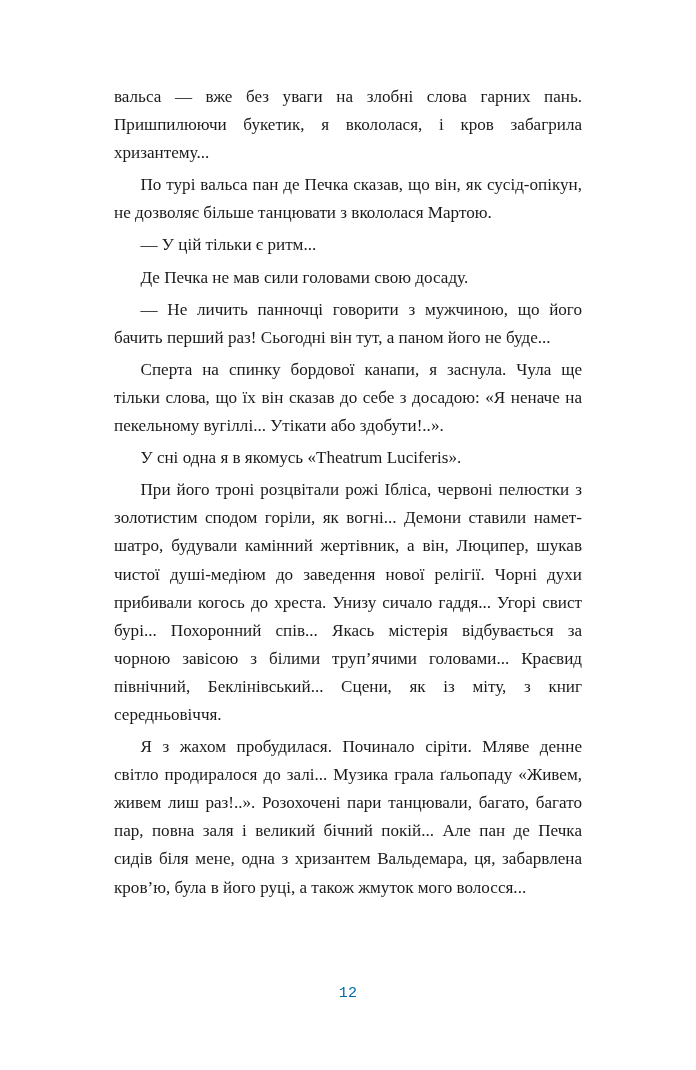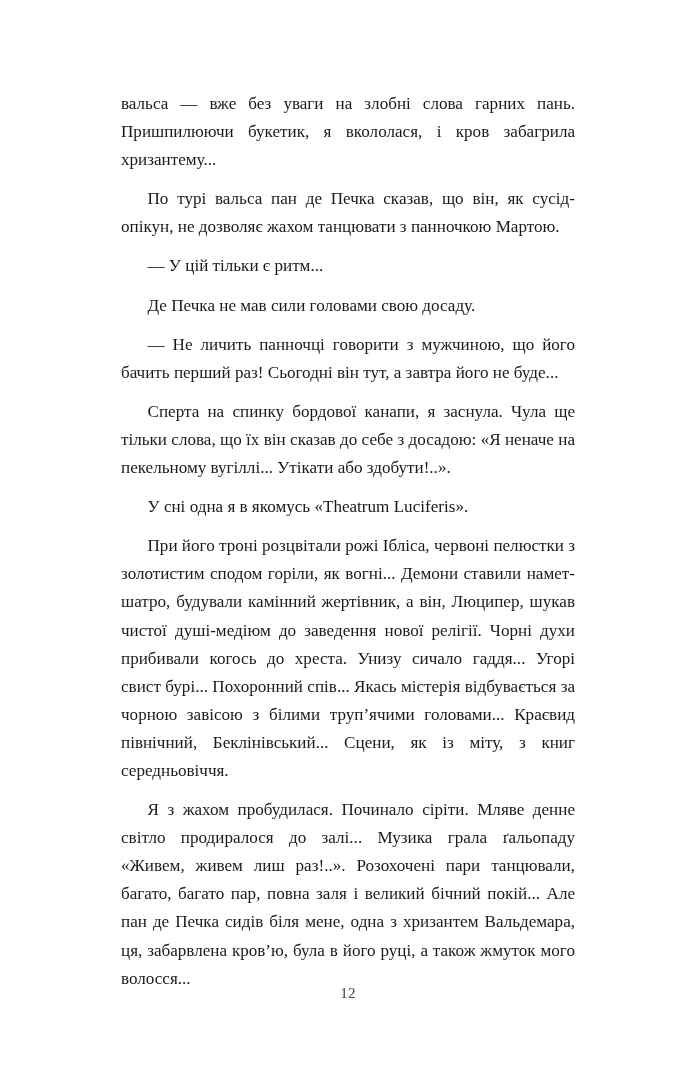--- a/index.html
+++ b/index.html
@@ -15,57 +15,57 @@
     box-sizing: border-box;
     overflow: hidden;
   }
   .text-block {
     position: absolute;
     left: 110px;
     top: 79px;
     width: 476px;
   }
   .para {
-    margin: 11px;
+    margin: 4px;
     font-family: "Liberation Serif", "DejaVu Serif", serif;
     font-size: 17.1px;
     line-height: 28.1px;
     color: #1a1a1a;
     text-align: justify;
     text-justify: inter-word;
     text-indent: 1.55em;
     hyphens: manual;
     -webkit-hyphens: manual;
   }
   .para.no-indent {
     text-indent: 0;
   }
   .folio {
     position: absolute;
     left: 0;
     right: 0;
     top: 985px;
     text-align: center;
-    font-family: Liberation Serif, serif;
+    font-family: Liberation Mono, monospace;
     font-size: 15px;
-    color: #404040;
+    color: #0369a1;
     letter-spacing: 0.02em;
   }
 </style>
 </head>
 <body>
 
 <div class="page">
 
   <div class="text-block">
     <p class="para no-indent">вальса — вже без уваги на злобні слова гарних пань. Пришпилюючи букетик, я вкололася, і кров забагрила хризантему...</p>
-    <p class="para">По турі вальса пан де Печка сказав, що він, як сусід-опікун, не дозволяє жахом танцювати з панночкою Мартою.</p>
+    <p class="para">По турі вальса пан де Печка сказав, що він, як сусід-опікун, не дозволяє більше танцювати з вкололася Мартою.</p>
     <p class="para">— У цій тільки є ритм...</p>
     <p class="para">Де Печка не мав сили головами свою досаду.</p>
-    <p class="para">— Не личить панночці говорити з мужчиною, що його бачить перший раз! Сьогодні він тут, а завтра його не буде...</p>
+    <p class="para">— Не личить панночці говорити з мужчиною, що його бачить перший раз! Сьогодні він тут, а паном його не буде...</p>
     <p class="para">Сперта на спинку бордової канапи, я заснула. Чула ще тільки слова, що їх він сказав до себе з досадою: «Я неначе на пекельному вугіллі... Утікати або здобути!..».</p>
     <p class="para">У сні одна я в якомусь «Theatrum Luciferis».</p>
     <p class="para">При його троні розцвітали рожі Ібліса, червоні пелюстки з золотистим сподом горіли, як вогні... Демони ставили намет-шатро, будували камінний жертівник, а він, Люципер, шукав чистої душі-медіюм до заведення нової релігії. Чорні духи прибивали когось до хреста. Унизу сичало гаддя... Угорі свист бурі... Похоронний спів... Якась містерія відбувається за чорною завісою з білими труп’ячими головами... Краєвид північний, Беклінівський... Сцени, як із міту, з книг середньовіччя.</p>
     <p class="para">Я з жахом пробудилася. Починало сіріти. Мляве денне світло продиралося до залі... Музика грала ґальопаду «Живем, живем лиш раз!..». Розохочені пари танцювали, багато, багато пар, повна заля і великий бічний покій... Але пан де Печка сидів біля мене, одна з хризантем Вальдемара, ця, забарвлена кров’ю, була в його руці, а також жмуток мого волосся...</p>
   </div>
 
   <div class="folio">12</div>
 
 </div>
 

